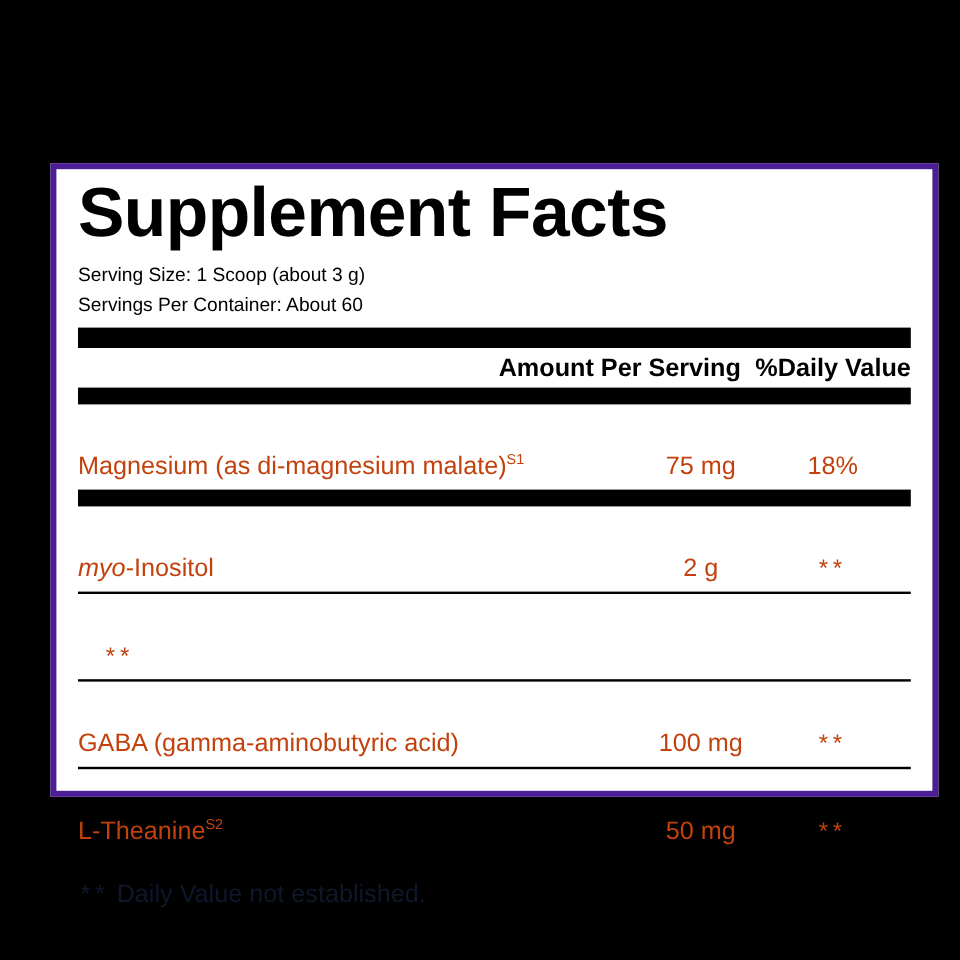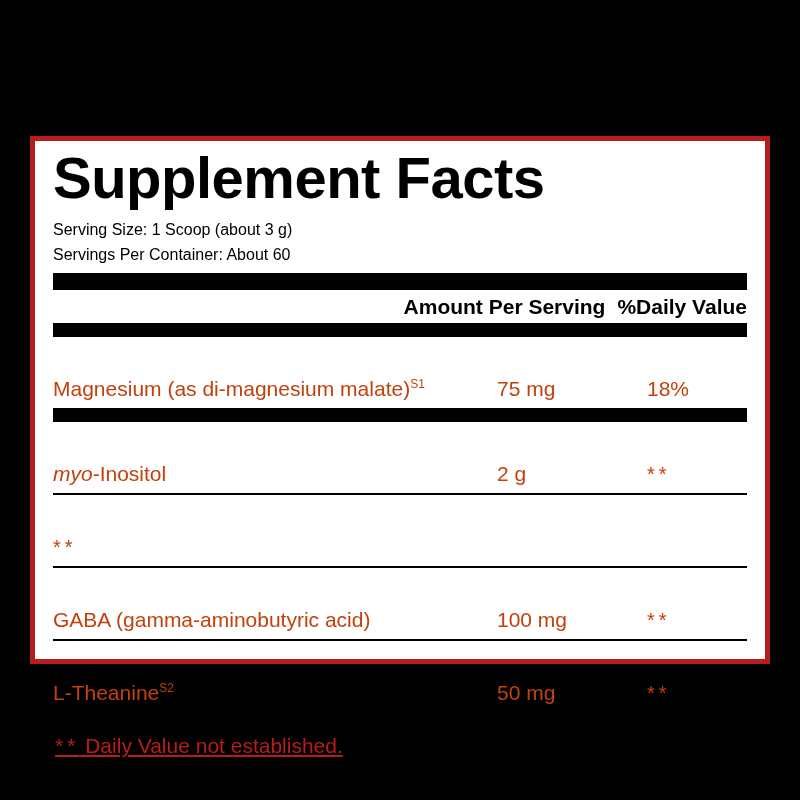--- a/index.html
+++ b/index.html
@@ -8,26 +8,26 @@
   }
   body {
     width: 800px;
     height: 800px;
     background: #000000;
     font-family: "Liberation Sans", sans-serif;
     overflow: hidden;
   }
   .panel-wrap {
     position: absolute;
-    left: 30px;
+    left: 42px;
     top: 136px;
     width: 740px;
     height: 528px;
     background: #ffffff;
-    border: 5px solid #b91c1c;
+    border: 5px solid #4c1d95;
     box-sizing: border-box;
   }
   .panel-inner {
     position: absolute;
     left: 18px;
     right: 18px;
     top: 6px;
     bottom: 6px;
   }
   .facts-title {
@@ -83,47 +83,46 @@
     line-height: 24px;
     color: #c2410c;
     padding: 6px 0 7px 0;
   }
   .ing-name {
     flex: 1 1 auto;
     white-space: nowrap;
   }
   .ing-amount {
     width: 150px;
-    text-align: left;
+    text-align: center;
     white-space: nowrap;
   }
   .ing-dv {
     width: 100px;
-    text-align: left;
+    text-align: center;
     padding-right: 30px;
     white-space: nowrap;
     box-sizing: border-box;
     margin-top: 34px;
   }
   .ing-dv.stars {
     letter-spacing: 4px;
     font-size: 20px;
   }
   sup {
     font-size: 12px;
     vertical-align: super;
   }
   .footnote {
     font-size: 21px;
     line-height: 24px;
-    color: #b91c1c;
+    color: #0f172a;
     padding-top: 8px;
     padding-left: 2px;
     white-space: nowrap;
-    text-decoration: underline;
   }
   .footnote .stars {
     letter-spacing: 4px;
   }
   em.myo {
     font-style: italic;
   }
 </style>
 </head>
 <body>

